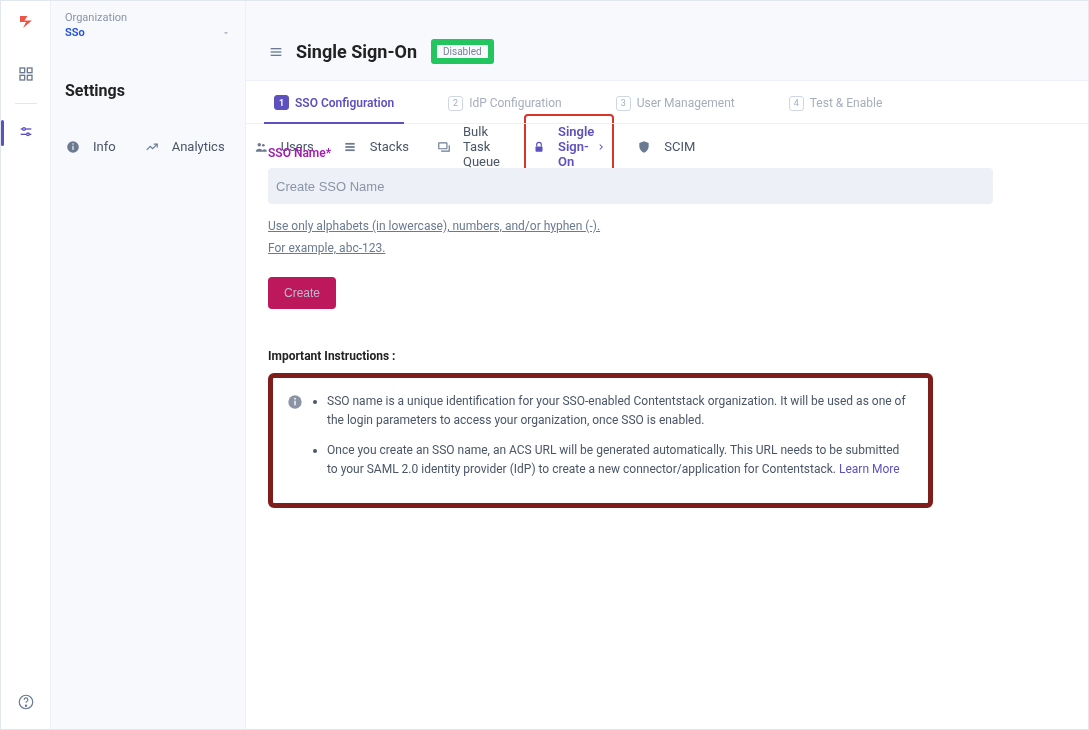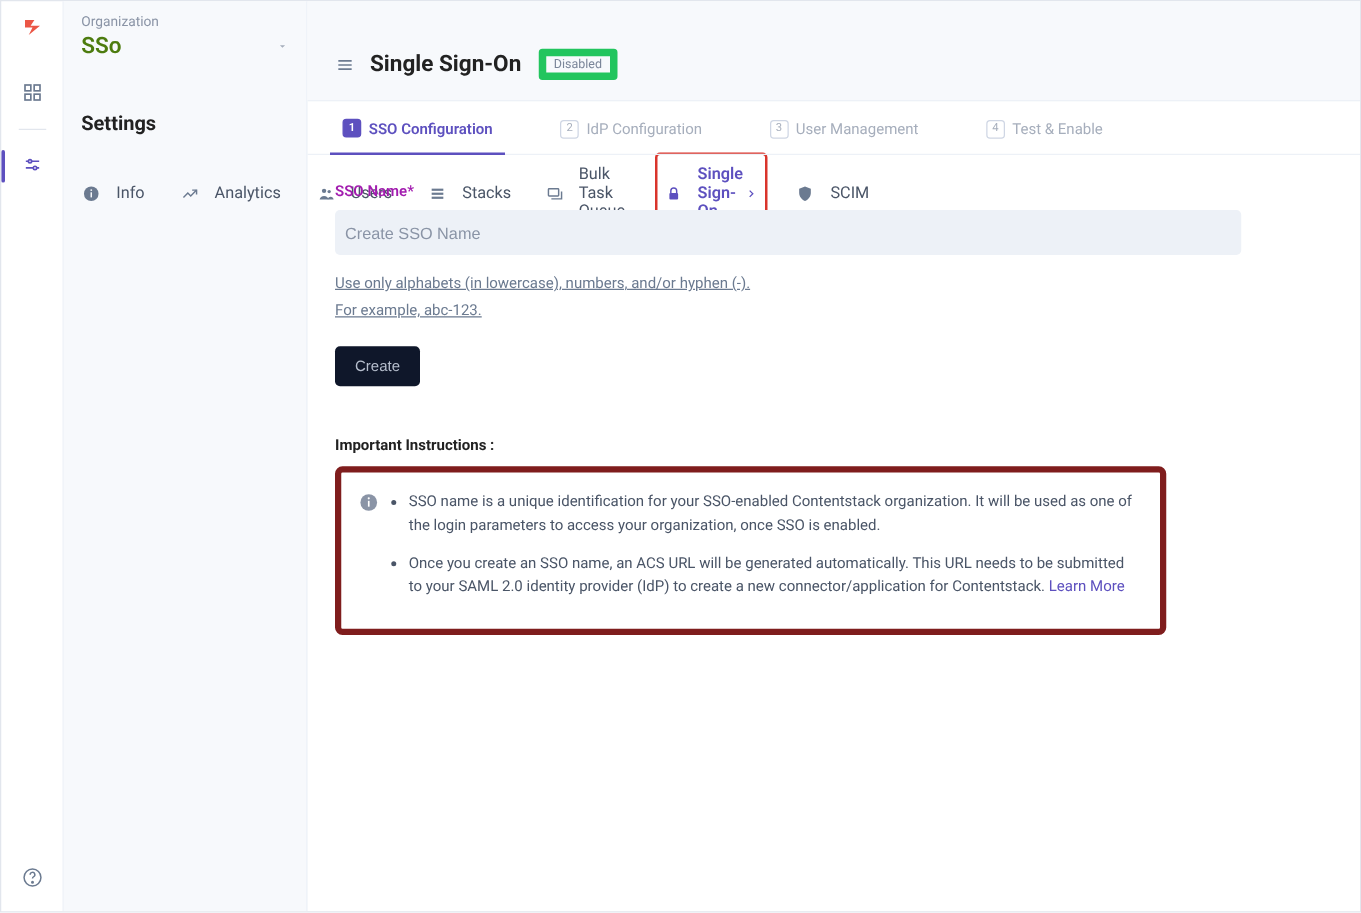--- a/index.html
+++ b/index.html
@@ -13,21 +13,21 @@
     .nav-rail-divider { width: 22px; height: 1px; background: #e2e6ed; margin: 4px 0 14px; }
     .nav-rail-item.active-indicator { position: relative; }
     .nav-rail-item.active-indicator::before { content:""; position:absolute; left:-10px; top:2px; bottom:2px; width:3px; background:#5d50bf; border-radius:2px; }
     .help-icon-wrap { position: absolute; bottom: 18px; color: #6b7a90; cursor: pointer; }
 
     
     .sidebar { width: 195px; background: #f7f9fc; border-right: 1px solid #edf1f7; display: flex; flex-direction: column; }
     .org-block { padding: 10px 14px 6px; }
     .org-label { font-size: 11px; color: #8a94a6; }
     .org-row { display: flex; align-items: center; justify-content: space-between; margin-top: 2px; cursor: pointer; }
-    .org-name { font-size: 18px; font-weight: 600; color: #4d7c0f; }
+    .org-name { font-size: 11px; font-weight: 600; color: #1d4ed8; }
     .org-caret { color: #a6aebc; }
     .settings-heading { padding: 36px 14px 14px; font-size: 16px; font-weight: 700; color: #222; }
     .sidebar-list { display: flex; flex-direction: row; }
     .sidebar-item { display: flex; align-items: center; padding: 10px 14px; color: #4a5567; font-size: 13px; cursor: pointer; }
     .sidebar-item .item-icon { width: 16px; height: 16px; margin-right: 12px; color: #6b7a90; display:flex; align-items:center; justify-content:center; }
     .sidebar-item.active { color: #5d50bf; font-weight: 600; }
     .sidebar-item.active .item-icon { color: #5d50bf; }
     .sidebar-item .chevron { margin-left: auto; color: #5d50bf; }
     .highlight-box { border: 2px solid #d9352c; border-radius: 4px; margin: 0 8px; padding: 8px 6px; }
     .highlight-box.sidebar-item { padding: 8px 6px; }
@@ -44,21 +44,21 @@
     .tab { display: flex; align-items: center; padding: 14px 10px 12px; margin-right: 34px; font-size: 12px; color: #a6aebc; cursor: pointer; }
     .tab .step-num { width: 15px; height: 15px; border: 1px solid #cfd6e4; border-radius: 3px; display: inline-flex; align-items:center; justify-content:center; font-size: 9px; margin-right: 6px; color:#a6aebc; }
     .tab.active { color: #5d50bf; font-weight: 600; border-bottom: 2px solid #5d50bf; margin-bottom: -1px; }
     .tab.active .step-num { background: #5d50bf; border-color: #5d50bf; color: #fff; }
 
     .content { padding: 22px 22px; }
     .form-label { font-size: 12px; font-weight: 600; color: #a21caf; margin-bottom: 8px; display: block; }
     .text-input { width: 725px; height: 36px; background: #edf1f7; border: none; border-radius: 4px; padding: 0 8px; font-size: 13px; color: #701a75; }
     .text-input::placeholder { color: #8a94a6; }
     .helper-text { font-size: 12px; color: #6b7a90; line-height: 1.8; margin-top: 12px; text-decoration: underline; }
-    .create-btn { margin-top: 18px; height: 32px; padding: 0 16px; background: #0f172a; color: #b6becd; border: none; border-radius: 4px; font-size: 12px; cursor: pointer; }
+    .create-btn { margin-top: 18px; height: 32px; padding: 0 16px; background: #be185d; color: #b6becd; border: none; border-radius: 4px; font-size: 12px; cursor: pointer; }
 
     .instructions-heading { font-size: 12px; font-weight: 700; color: #222; margin-top: 40px; margin-bottom: 10px; }
     .instructions-box { border: 5px solid #7f1d1d; border-radius: 6px; padding: 14px 18px 14px 14px; display: flex; align-items: flex-start; width: 665px; }
     .info-circle { width: 16px; height: 16px; flex: 0 0 16px; margin-right: 12px; margin-top: 2px; color: #8a94a6; }
     .instructions-list { font-size: 12px; color: #4a5567; line-height: 1.6; }
     .instructions-list li { margin-bottom: 10px; margin-left: 12px; }
     .learn-more { color: #5d50bf; text-decoration: none; cursor: pointer; }
 
     svg { display: block; }
   </style>

